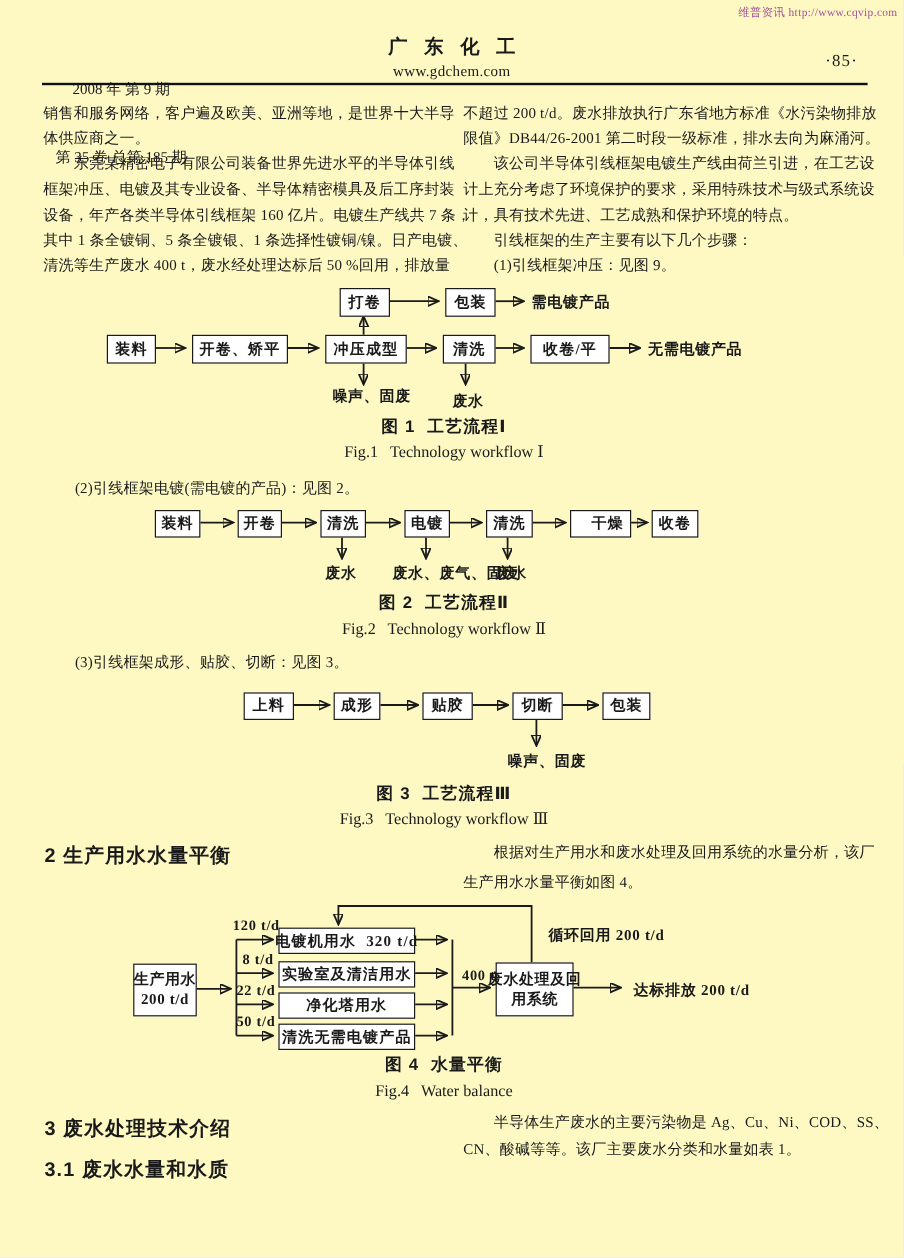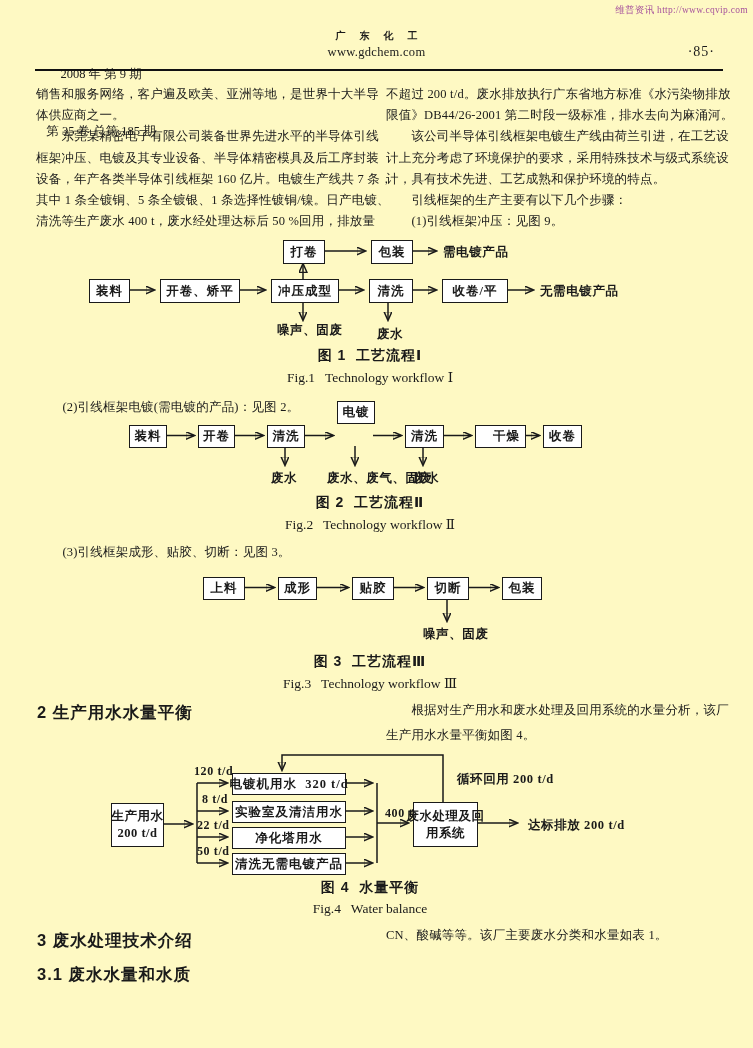--- a/index.html
+++ b/index.html
@@ -26,21 +26,21 @@
   .h-sec{
     position:absolute;font-family:"Liberation Sans","DejaVu Sans",sans-serif;
     font-weight:bold;font-size:16.5px;letter-spacing:1px;white-space:pre;
   }
   .steppara{position:absolute;font-size:12.5px;letter-spacing:0.2px;white-space:pre;}
   svg.arrows{position:absolute;left:0;overflow:visible;}
   svg.arrows line, svg.arrows path{stroke:#1a1a1a;stroke-width:1.5;fill:none;}
   .wm{position:absolute;top:4px;right:5px;font-size:9.5px;letter-spacing:0.3px;}
   .hdr-issue{position:absolute;left:38px;top:27px;width:126px;text-align:center;font-size:12.5px;line-height:19px;white-space:pre;}
   .hdr-center{position:absolute;left:0;top:29px;width:753px;text-align:center;}
-  .hdr-name{font-size:10px;font-weight:bold;letter-spacing:14px;text-indent:14px;}
+  .hdr-name{font-size:16px;font-weight:bold;letter-spacing:14px;text-indent:14px;}
   .hdr-url{font-size:12.5px;margin-top:2px;letter-spacing:0.3px;}
   .hdr-page{position:absolute;right:38px;top:44px;font-size:14px;letter-spacing:1px;}
   .hdr-rule{position:absolute;left:35px;top:69px;width:688px;height:2.4px;background:#111;}
 </style>
 </head>
 <body>
 
 <div class="page">
 
   <div class="wm" style="color:#a6529c">维普资讯 http://www.cqvip.com</div>
@@ -115,21 +115,21 @@
     <line x1="373" y1="15.5" x2="401" y2="15.5" marker-end="url(#ah)"></line>
     <line x1="442" y1="15.5" x2="471" y2="15.5" marker-end="url(#ah)"></line>
     <line x1="512" y1="15.5" x2="539" y2="15.5" marker-end="url(#ah)"></line>
     <line x1="285" y1="26" x2="285" y2="45" marker-end="url(#ah)"></line>
     <line x1="355" y1="26" x2="355" y2="45" marker-end="url(#ah)"></line>
     <line x1="423" y1="26" x2="423" y2="45" marker-end="url(#ah)"></line>
   </svg>
   <div class="fbox" style="left:129px;top:425px;width:36px;height:21px;">装料</div>
   <div class="fbox" style="left:198px;top:425px;width:35px;height:21px;">开卷</div>
   <div class="fbox" style="left:267px;top:425px;width:36px;height:21px;">清洗</div>
-  <div class="fbox" style="left:337px;top:401px;width:36px;height:21px;">电镀</div>
+  <div class="fbox" style="left:337px;top:425px;width:36px;height:21px;">电镀</div>
   <div class="fbox" style="left:405px;top:425px;width:37px;height:21px;">清洗</div>
   <div class="fbox" style="left:475px;top:425px;width:37px;height:21px;padding-left:12px;">干燥</div>
   <div class="fbox" style="left:543px;top:425px;width:37px;height:21px;">收卷</div>
   <div class="flabel" style="left:271px;top:470px;">废水</div>
   <div class="flabel" style="left:327px;top:470px;">废水、废气、固废</div>
   <div class="flabel" style="left:413px;top:470px;">废水</div>
   <div class="cap-zh" style="top:494px;">图 2  工艺流程Ⅱ</div>
   <div class="cap-en" style="top:516px;">Fig.2   Technology workflow Ⅱ</div>
 
   <div class="steppara" style="left:37px;top:544px;">　　(3)引线框架成形、贴胶、切断：见图 3。</div>
@@ -190,16 +190,17 @@
     <div>用系统</div>
   </div>
   <div class="flabel" style="left:457px;top:771px;">循环回用 200 t/d</div>
   <div class="flabel" style="left:528px;top:817px;">达标排放 200 t/d</div>
   <div class="cap-zh" style="top:879px;">图 4  水量平衡</div>
   <div class="cap-en" style="top:901px;">Fig.4   Water balance</div>
 
   <div class="h-sec" style="left:37px;top:930px;">3 废水处理技术介绍</div>
   <div class="h-sec" style="left:37px;top:964px;">3.1 废水水量和水质</div>
   <div class="abs bodycol" style="left:386px;top:924px;width:364px;line-height:23px;">
+    <div>　　半导体生产废水的主要污染物是 Ag、Cu、Ni、COD、SS、</div>
     <div>CN、酸碱等等。该厂主要废水分类和水量如表 1。</div>
   </div>
 
 </div>
 
 </body></html>

